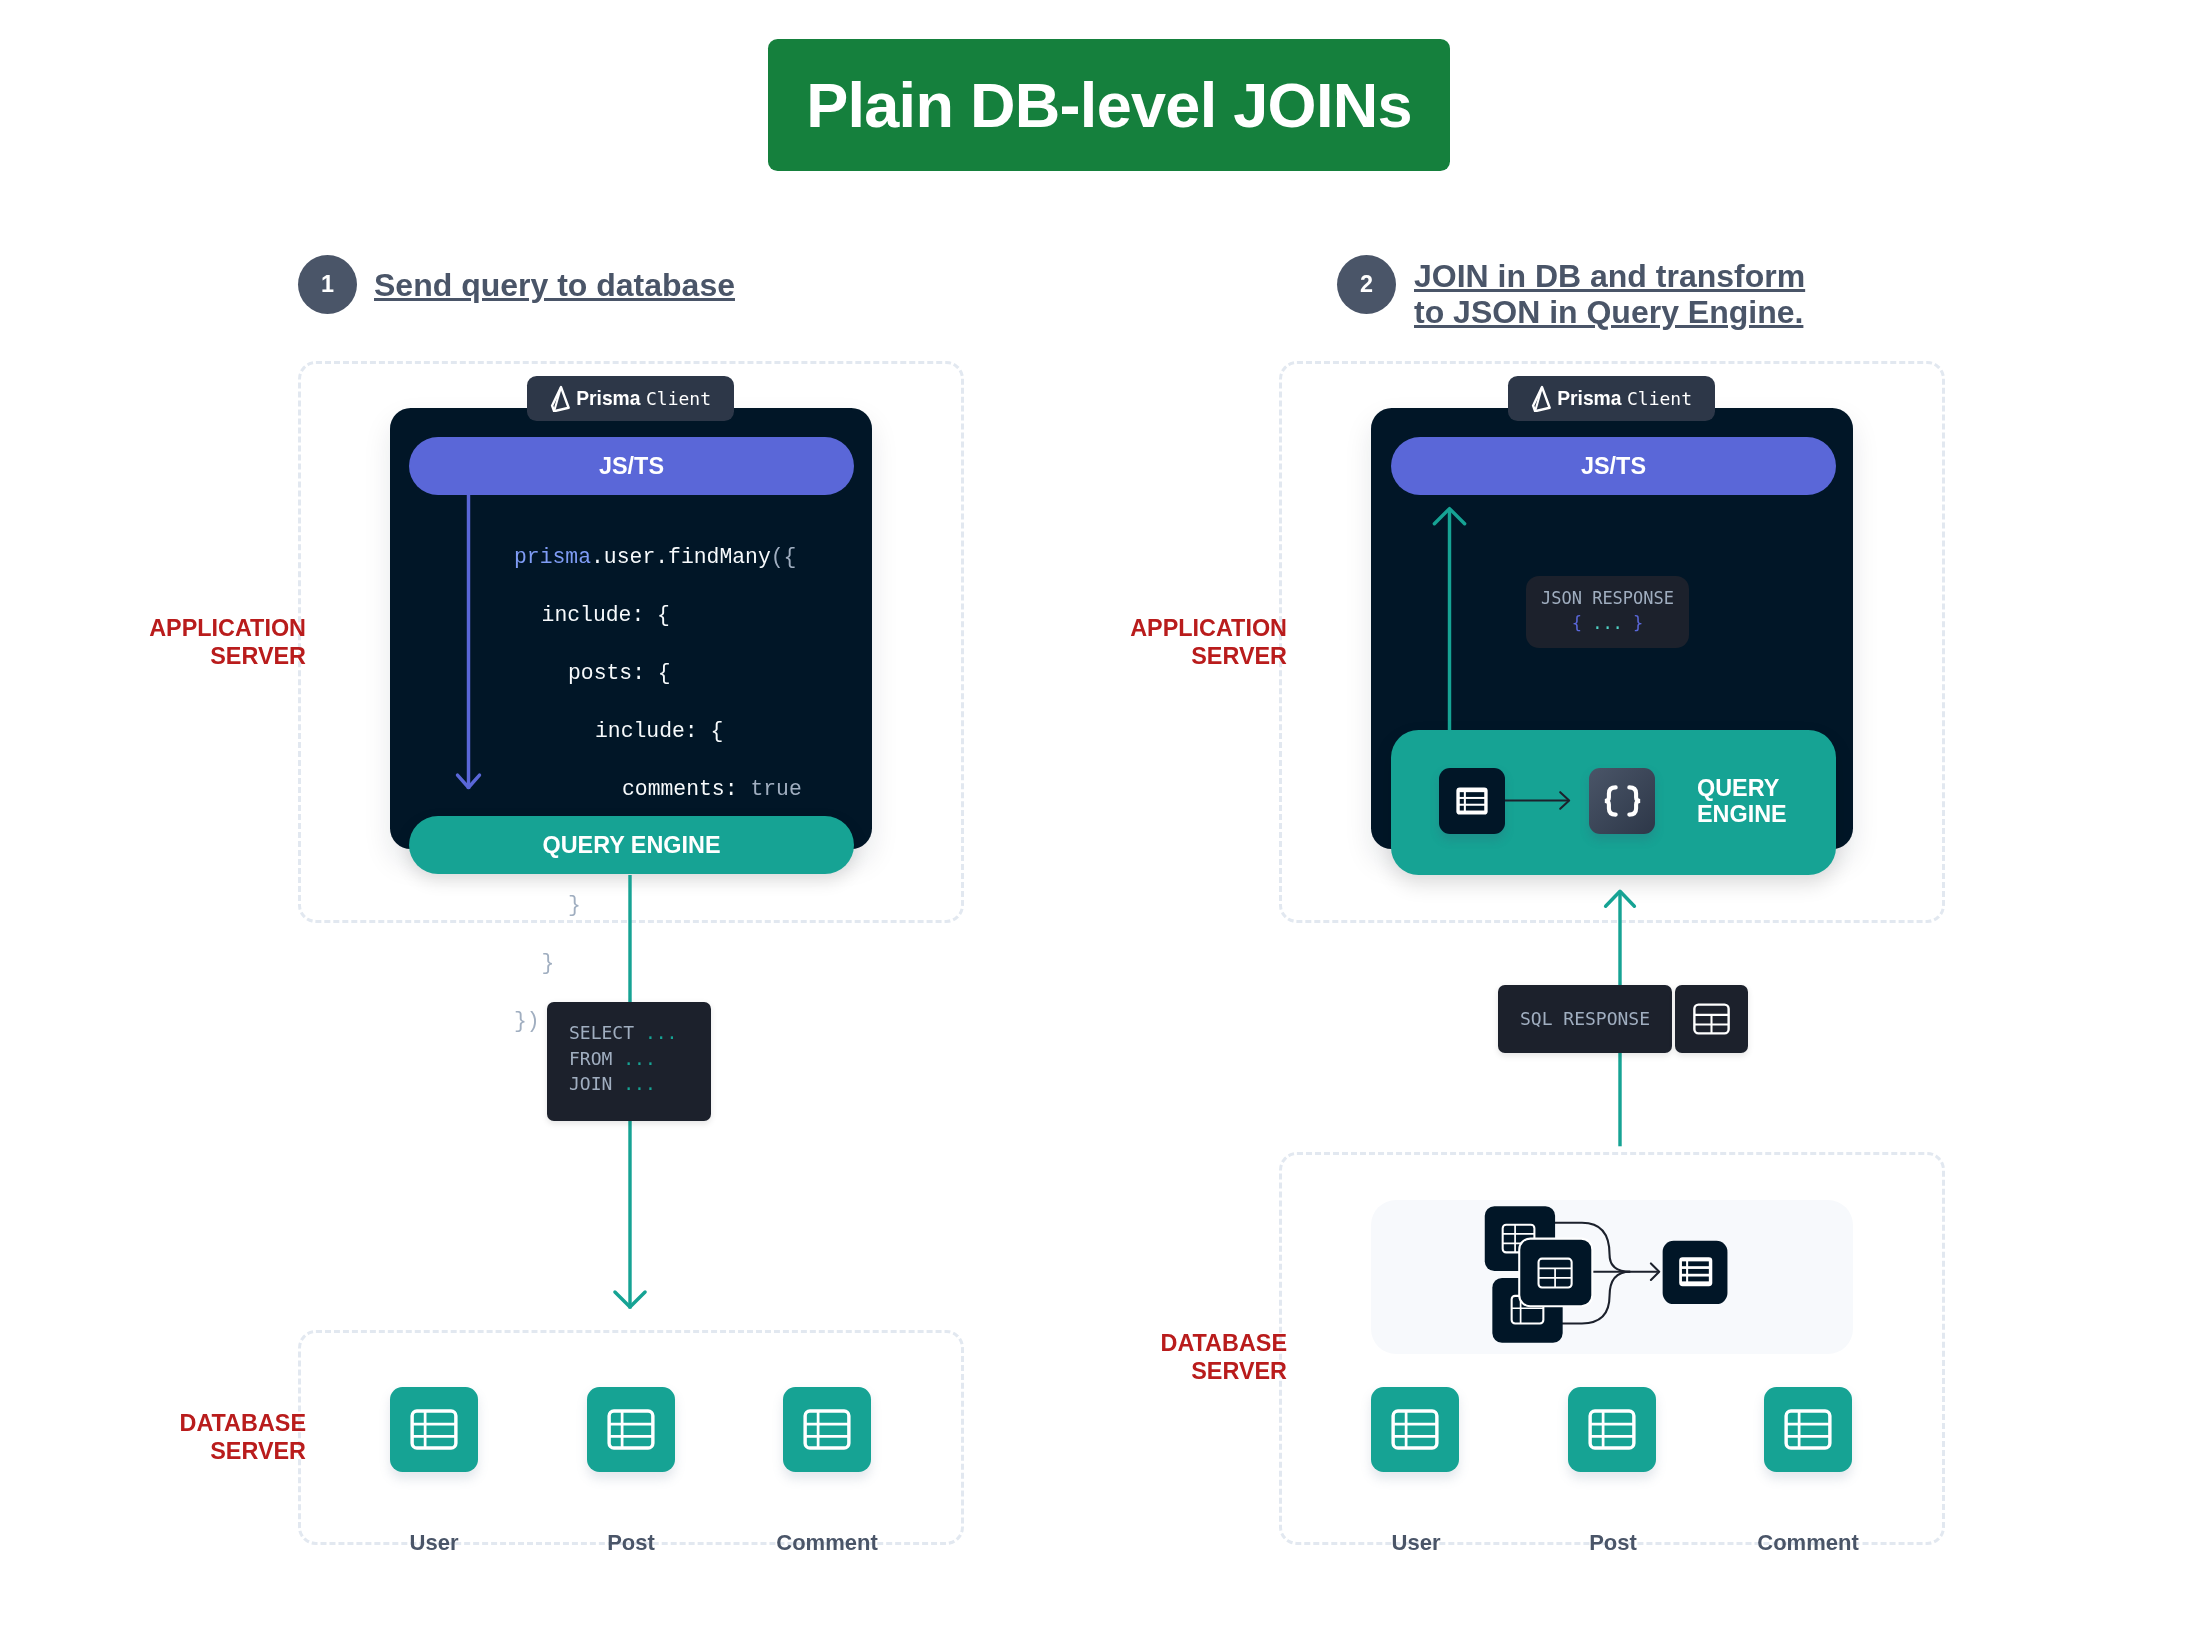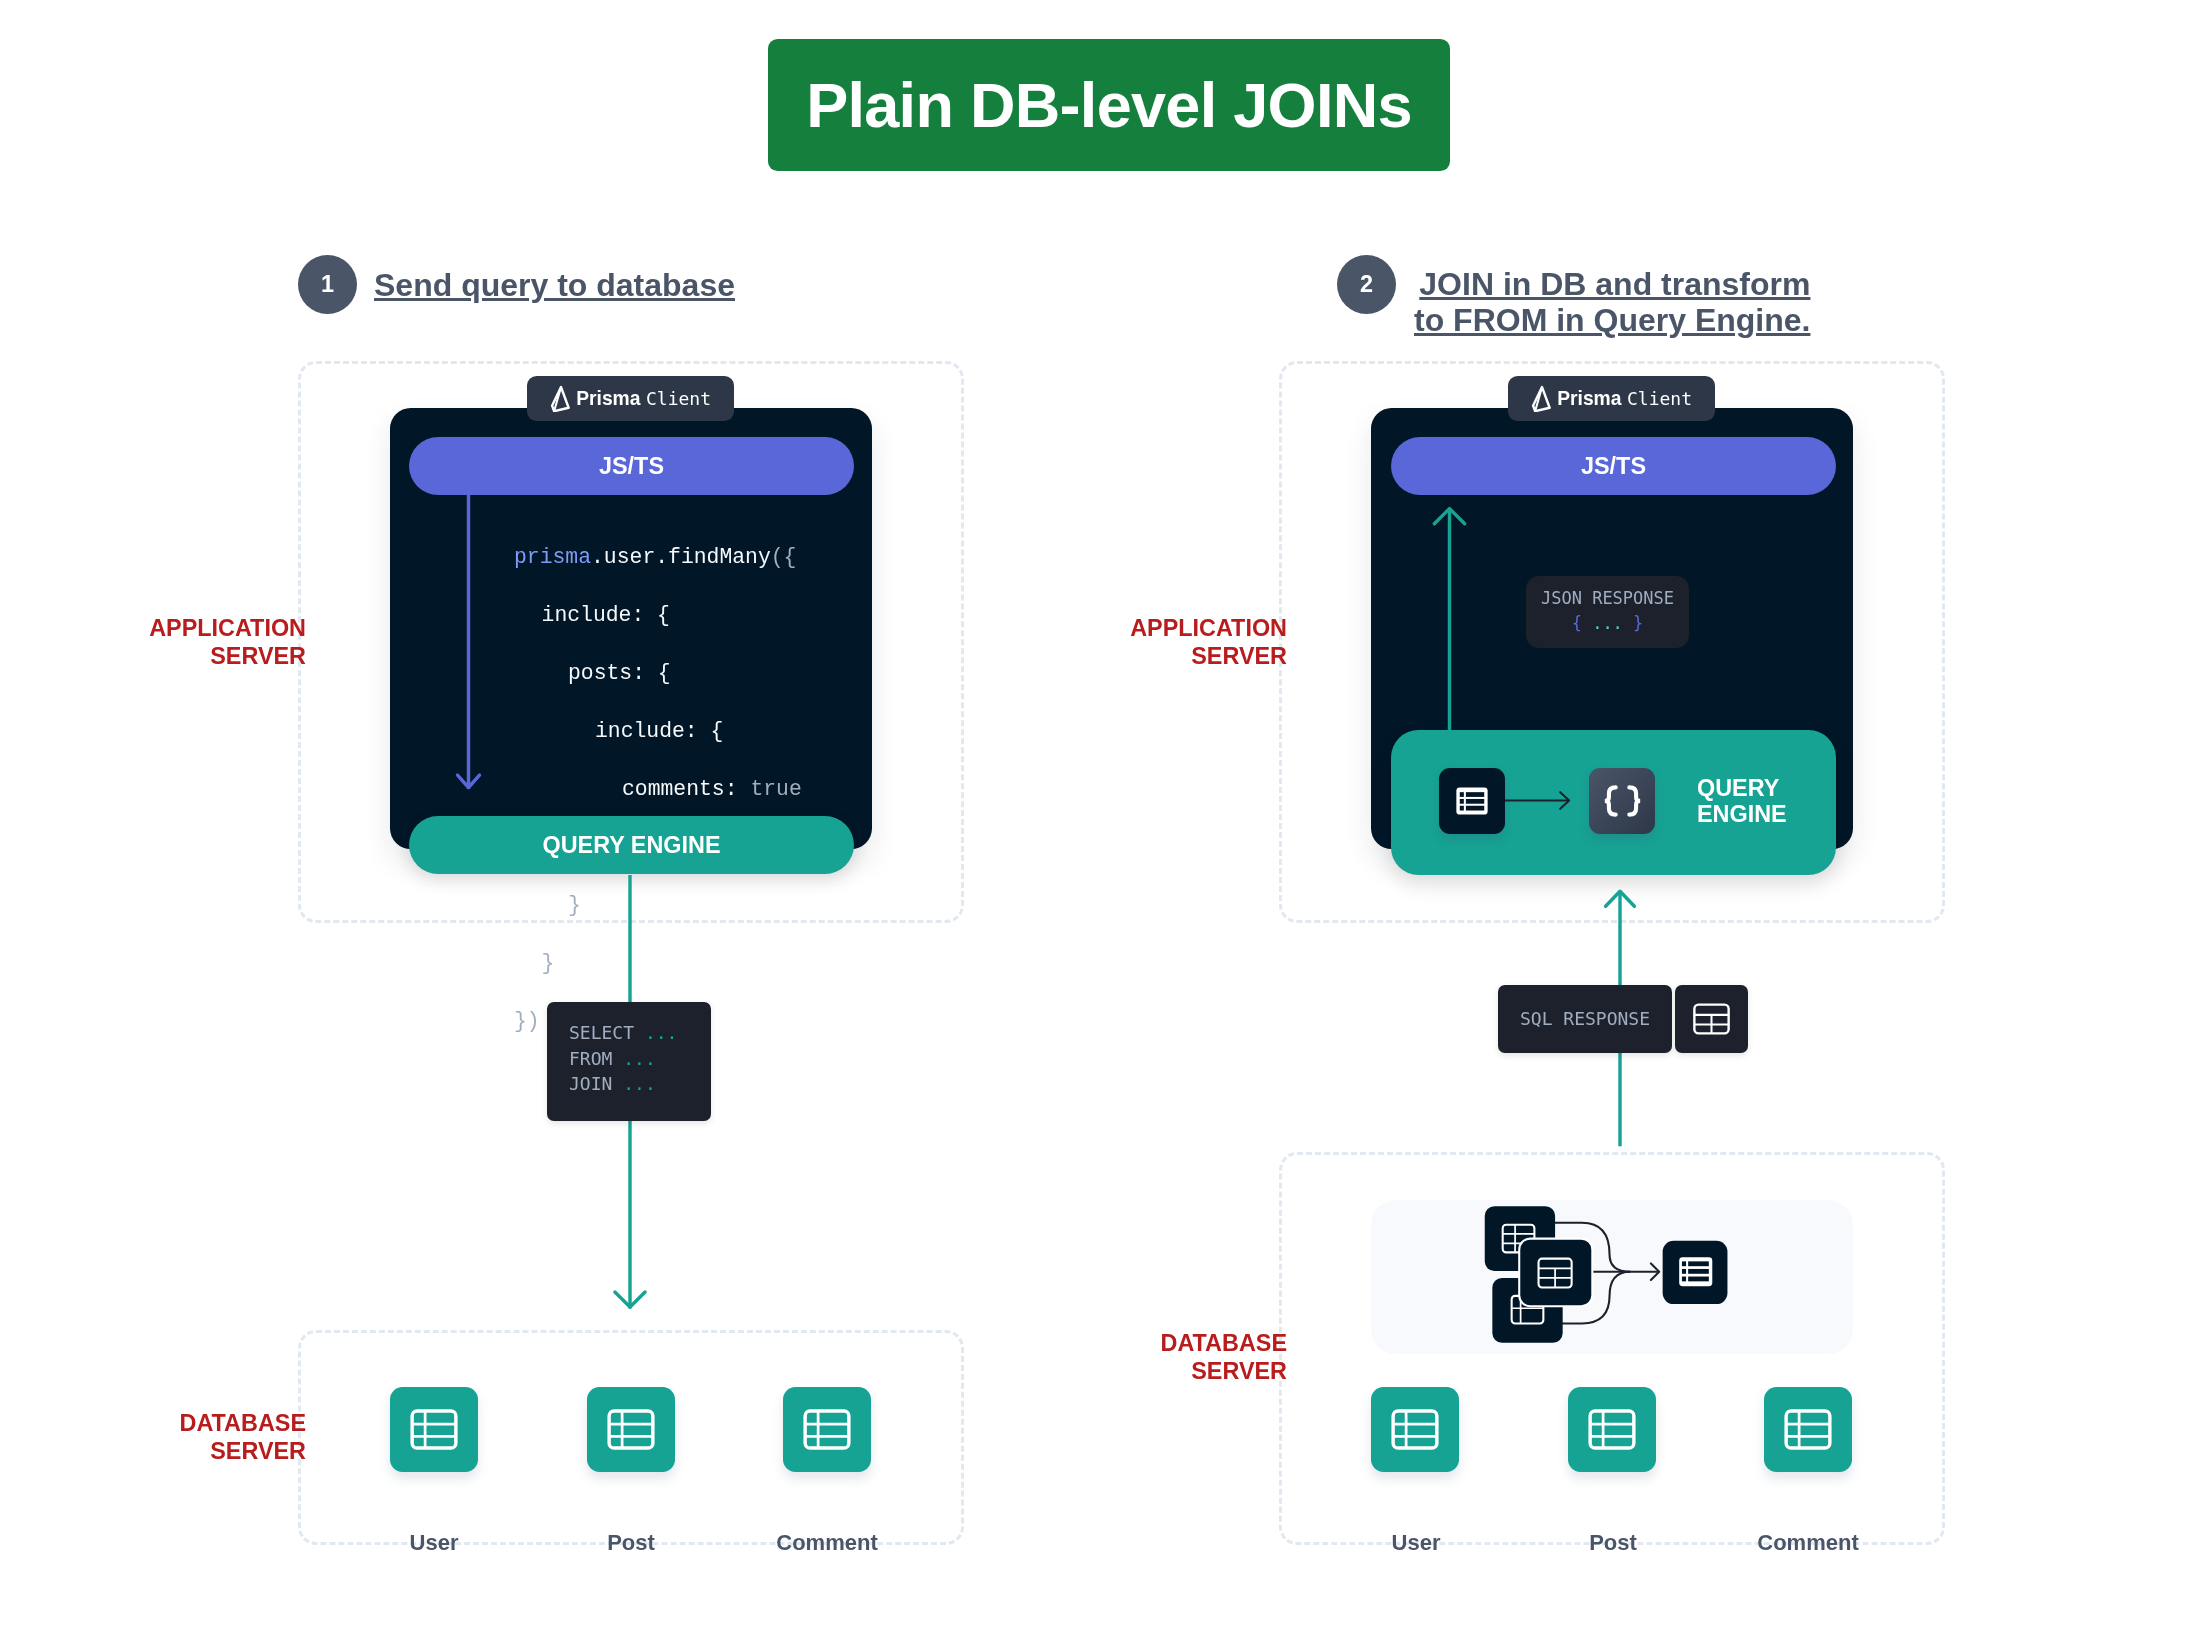--- a/index.html
+++ b/index.html
@@ -40,23 +40,23 @@
 </div>
 
 <div class="abs step-num" style="left:298px;top:255px;">
     <span>1</span>
   </div>
 <div class="abs step-text" style="left:374px;top:267px;">Send query to database</div>
 
 <div class="abs step-num" style="left:1337px;top:255px;">
     <span>2</span>
   </div>
-<div class="abs step-text" style="left:1414px;top:266px;text-align:right;">
+<div class="abs step-text" style="left:1414px;top:258px;">
   <div>JOIN in DB and transform</div>
-  <div>to FROM in Query Engine.</div>
+  <div>to JSON in Query Engine.</div>
 </div>
 
 <div class="abs dash-box" style="left:298px;top:361px;width:666px;height:562px;"></div>
 <div class="abs side-label" style="left:124px;top:615px;width:182px;">
   <div>APPLICATION</div>
   <div>SERVER</div>
 </div>
 
 <div class="abs app-panel" style="left:390px;top:408px;width:482px;height:441px;"></div>
 <div class="abs badge" style="left:527px;top:376px;width:207px;">

